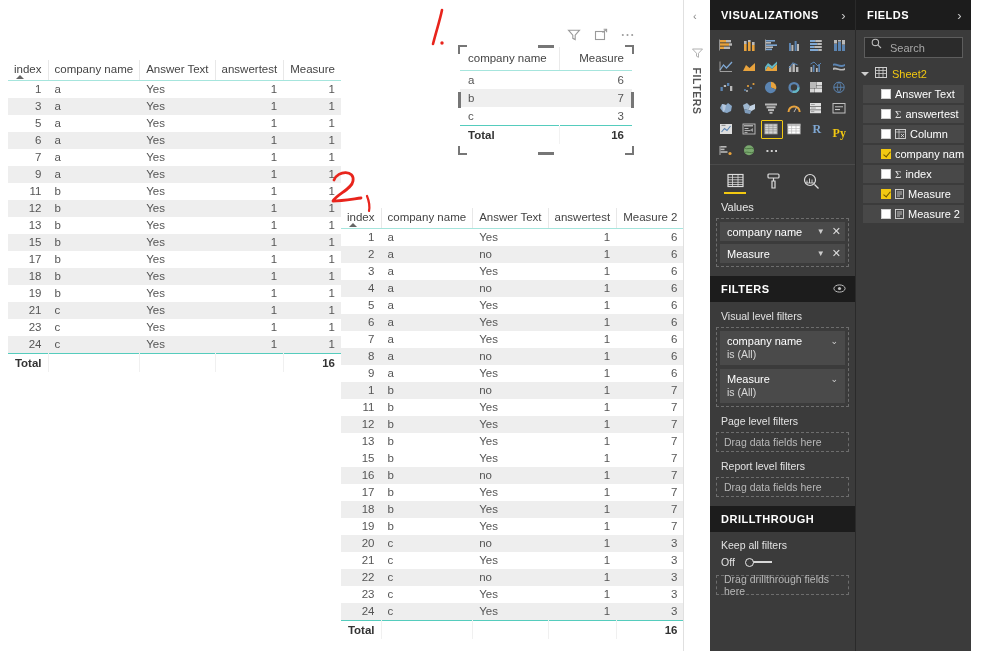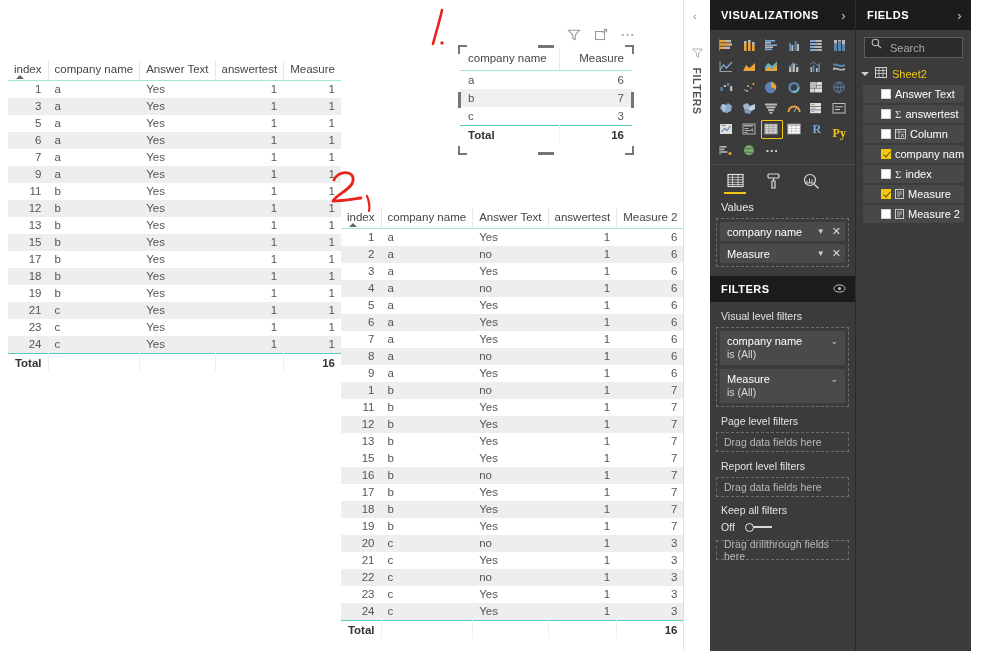--- a/index.html
+++ b/index.html
@@ -1095,20 +1095,23 @@
       <div class="fc-cond">is (All)</div>
     </div>
   </div>
 
   <div class="filter-group-label">Page level filters</div>
   <div class="dropzone">Drag data fields here</div>
 
   <div class="filter-group-label">Report level filters</div>
   <div class="dropzone">Drag data fields here</div>
 
+  <div class="section-head">
+    <span>DRILLTHROUGH</span>
+  </div>
 
   <div class="dt-label">Keep all filters</div>
   <div class="toggle-row">
     <span class="tg-text">Off</span>
     <span class="toggle">
       <span class="track"></span>
       <span class="knob"></span>
     </span>
   </div>
   <div class="dropzone">Drag drillthrough fields here</div>

